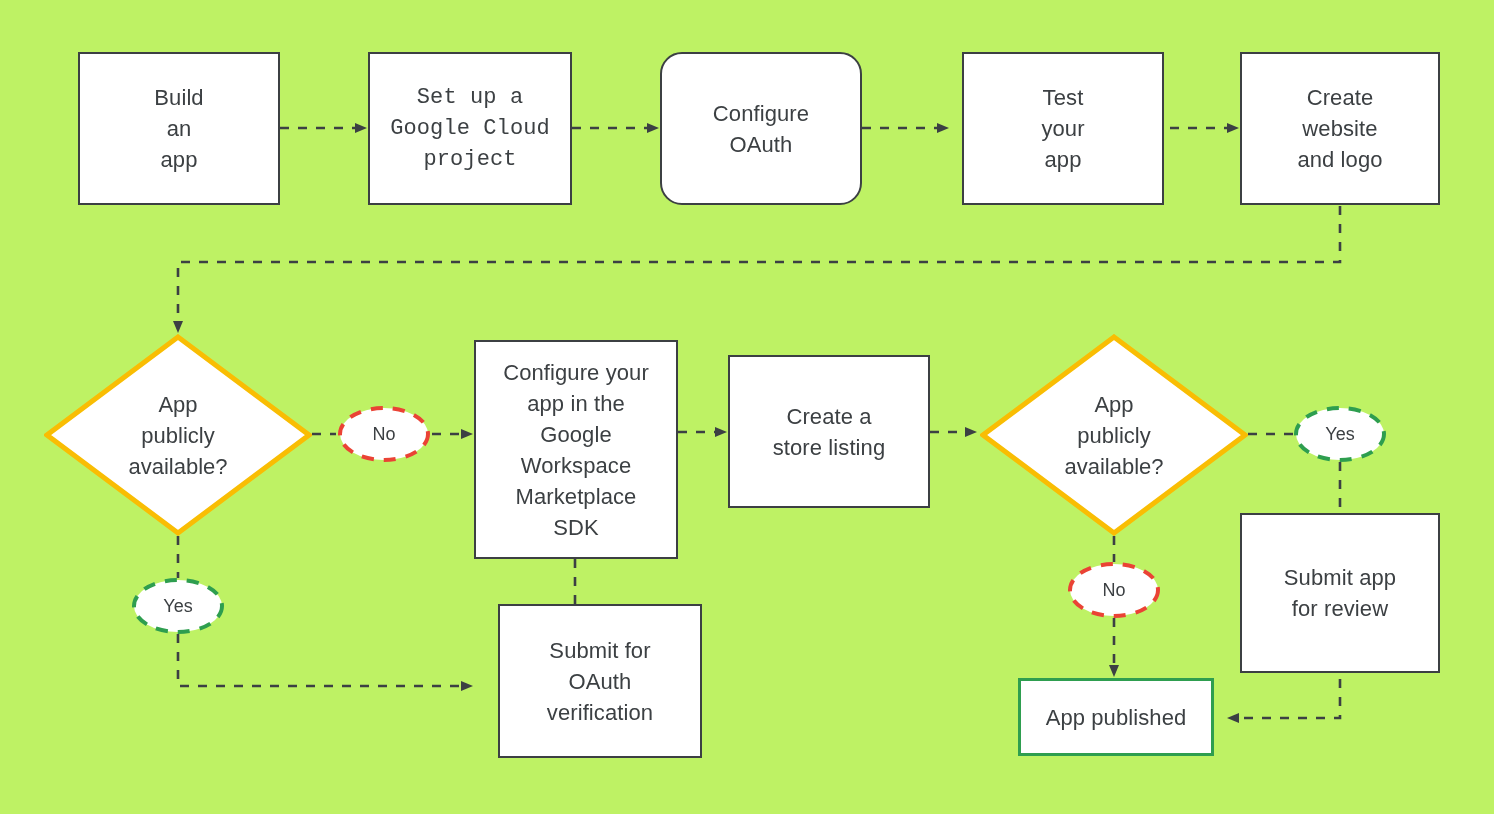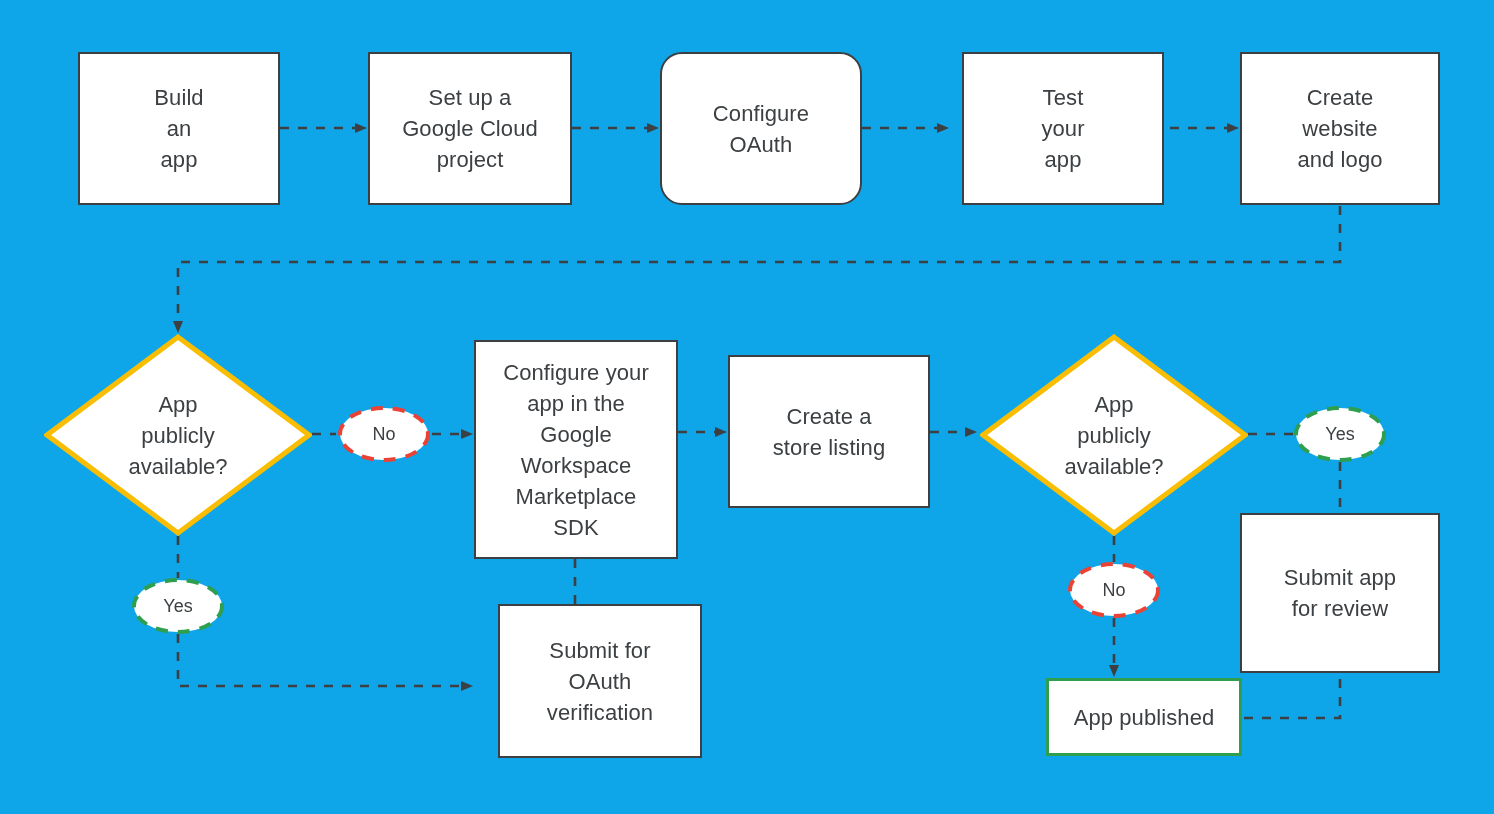--- a/index.html
+++ b/index.html
@@ -7,21 +7,21 @@
     padding: 0;
     background: #ffffff;
   }
   body {
     font-family: "Liberation Sans", sans-serif;
   }
   #canvas {
     position: relative;
     width: 1494px;
     height: 814px;
-    background: #0ea5e9;
+    background: #bef264;
     overflow: hidden;
   }
   svg#wires {
     position: absolute;
     left: 0; top: 0;
     width: 1494px;
     height: 814px;
     pointer-events: none;
   }
   .node {
@@ -131,21 +131,21 @@
   </svg>
 
   <div class="node box" style="left:78px; top:52px; width:202px; height:153px;">
     <div>
       <div>Build</div>
       <div>an</div>
       <div>app</div>
     </div>
   </div>
 
-  <div class="node box" style="left:368px; top:52px; width:204px; height:153px;">
+  <div class="node box" style="left:368px; top:52px; width:204px; height:153px;font-family:Liberation Mono, monospace;">
     <div>
       <div class="nowrap">Set up a</div>
       <div class="nowrap">Google Cloud</div>
       <div class="nowrap">project</div>
     </div>
   </div>
 
   <div class="node box" style="left:660px; top:52px; width:202px; height:153px;border-radius:22px;">
     <div>
       <div class="nowrap">Configure</div>
@@ -245,17 +245,17 @@
     </div>
   </div>
 
   <div class="node box" style="left:1240px; top:513px; width:200px; height:160px;">
     <div>
       <div class="nowrap">Submit app</div>
       <div class="nowrap">for review</div>
     </div>
   </div>
 
-  <div class="node box-green" style="left:1046px; top:678px; width:196px; height:78px;">
+  <div class="node box-green" style="left:1018px; top:678px; width:196px; height:78px;">
     <div class="nowrap">App published</div>
   </div>
 
 </div>
 
 </body></html>

